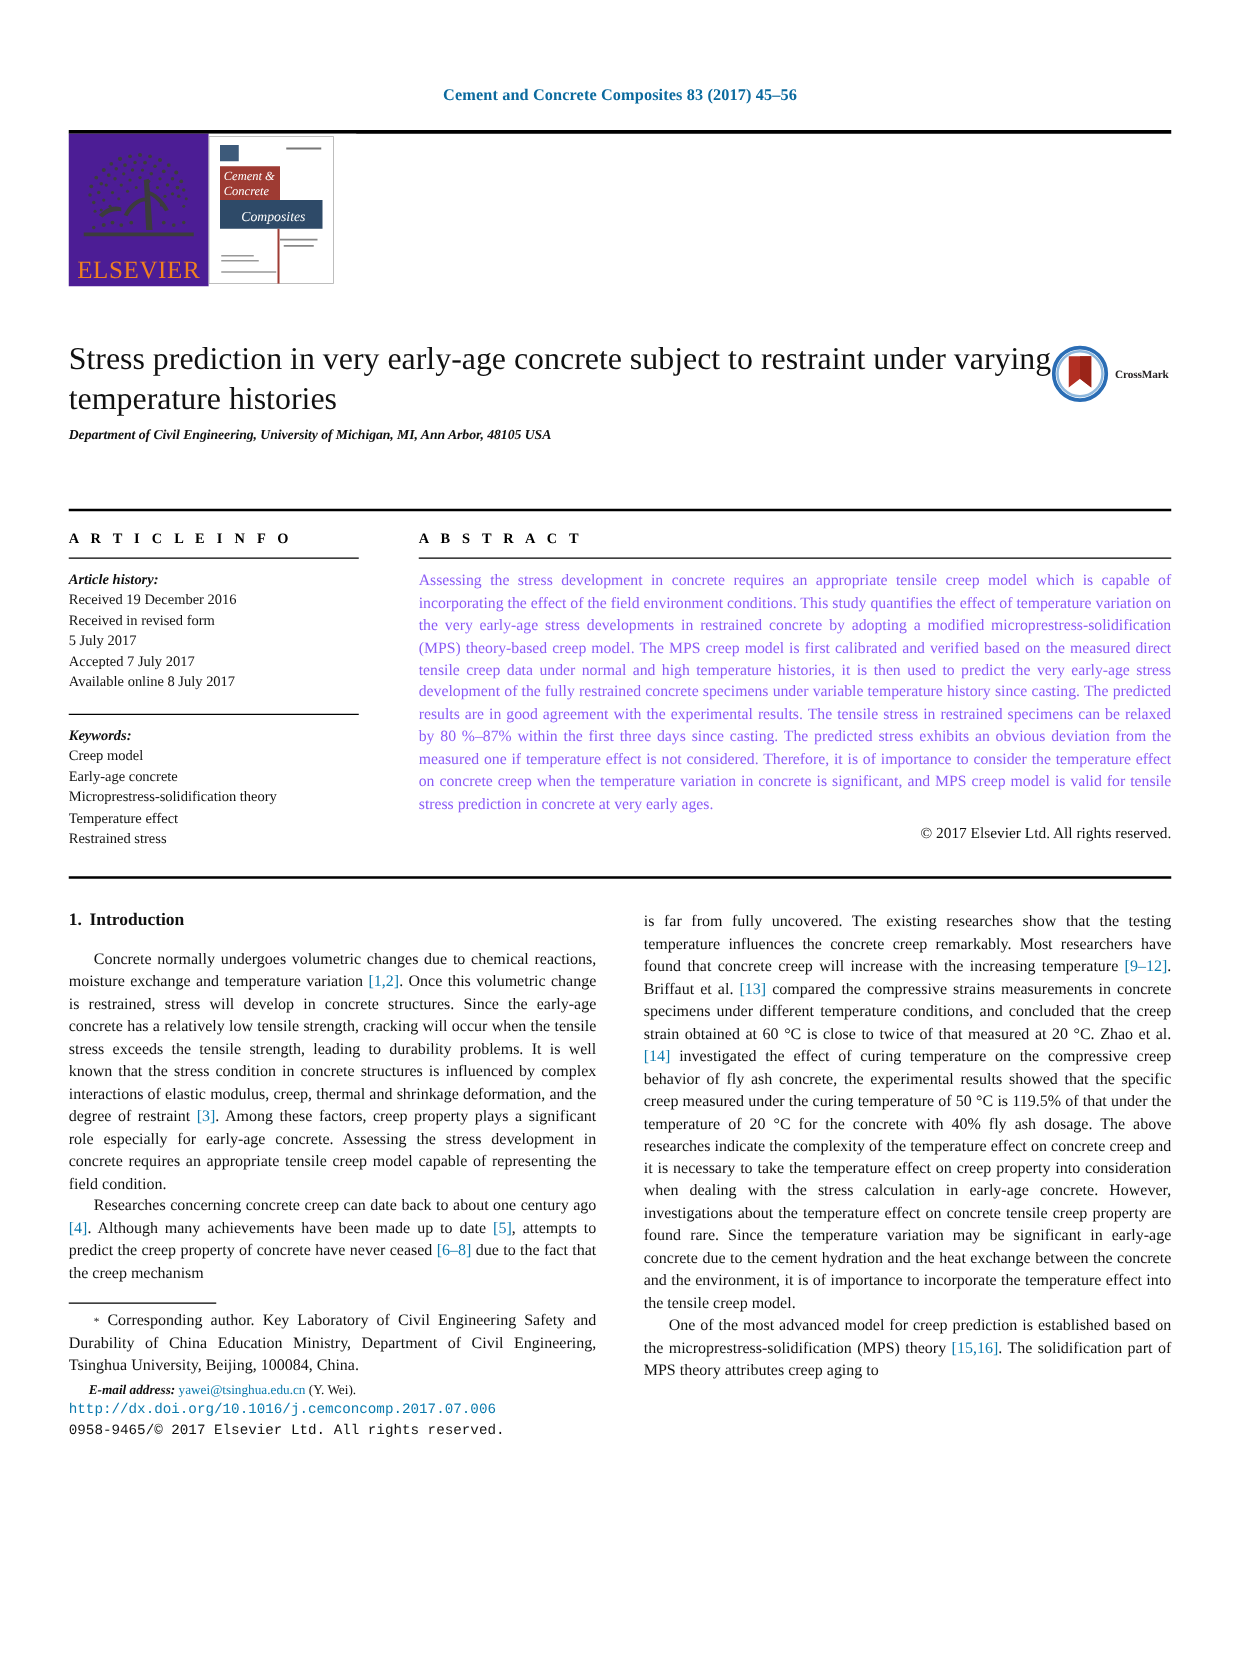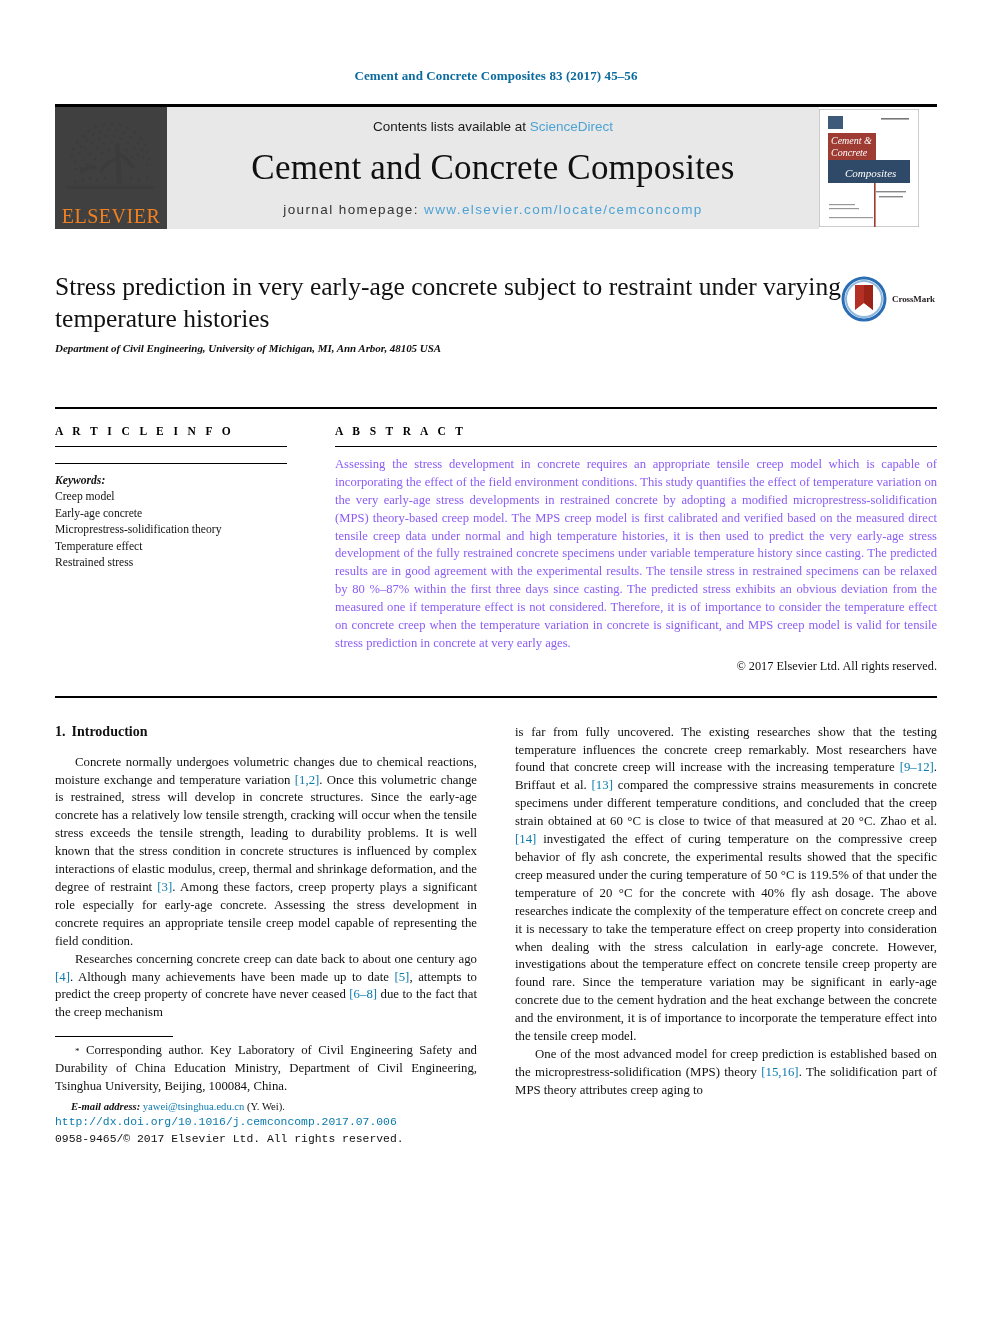--- a/index.html
+++ b/index.html
@@ -43,21 +43,21 @@
     height: 122px;
   }
   .elsevier-logo {
     width: 112px;
     flex: 0 0 112px;
     display: flex;
     flex-direction: column;
     justify-content: flex-end;
     align-items: center;
     padding-bottom: 2px;
-    background: #404040;
+    background: #4c1d95;
   }
   .tree {
     width: 104px;
     height: 92px;
     margin-top: 4px;
   }
   .elsevier-word {
     font-family: "Liberation Serif", serif;
     font-size: 20px;
     letter-spacing: .5px;
@@ -376,29 +376,20 @@
               <circle cx="72" cy="64" r="1.5"></circle>
               <circle cx="80" cy="66" r="1.5"></circle>
             <circle cx="88" cy="64" r="1.4"></circle>
               <circle cx="16" cy="68" r="1.4"></circle>
           </g>
         </g>
       </svg>
       <div class="elsevier-word">ELSEVIER</div>
     </div>
 
-    <div class="masthead-center">
-      <div class="contents-line">
-        <span>Contents lists available at </span><span class="sd">ScienceDirect</span>
-      </div>
-      <div class="journal-title">Cement and Concrete Composites</div>
-      <div class="homepage-line">
-        <span>journal homepage: </span><span class="url">www.elsevier.com/locate/cemconcomp</span>
-      </div>
-    </div>
 
     <div class="cover-thumb">
       <svg width="100" height="118" viewBox="0 0 100 118">
         <rect x="0" y="0" width="100" height="118" fill="#ffffff" stroke="#9a9a9a" stroke-width="1"></rect>
         <rect x="9" y="7" width="15" height="13" fill="#3d5a7a"></rect>
         <rect x="62" y="9" width="28" height="1.6" fill="#777"></rect>
         <rect x="9" y="24" width="48" height="27" fill="#9e3b33"></rect>
         <text x="12" y="35" font-family="Liberation Serif, serif" font-style="italic" font-size="10" fill="#ffffff">Cement &amp;</text>
         <text x="12" y="47" font-family="Liberation Serif, serif" font-style="italic" font-size="10" fill="#ffffff">Concrete</text>
         <rect x="9" y="51" width="82" height="23" fill="#2e4a68"></rect>
@@ -428,20 +419,28 @@
     </div>
 
     <div class="affiliation">Department of Civil Engineering, University of Michigan, MI, Ann Arbor, 48105 USA</div>
   </div>
 
   <div class="info-abstract">
 
     <div class="col-info">
       <div class="sec-head">A R T I C L E   I N F O</div>
       <hr class="rule">
+      <div class="info-group">
+        <div class="ital">Article history:</div>
+        <div>Received 19 December 2016</div>
+        <div>Received in revised form</div>
+        <div>5 July 2017</div>
+        <div>Accepted 7 July 2017</div>
+        <div>Available online 8 July 2017</div>
+      </div>
       <div class="info-group-2">
         <hr class="rule">
         <div class="info-group">
           <div class="ital">Keywords:</div>
           <div>Creep model</div>
           <div>Early-age concrete</div>
           <div>Microprestress-solidification theory</div>
           <div>Temperature effect</div>
           <div>Restrained stress</div>
         </div>

